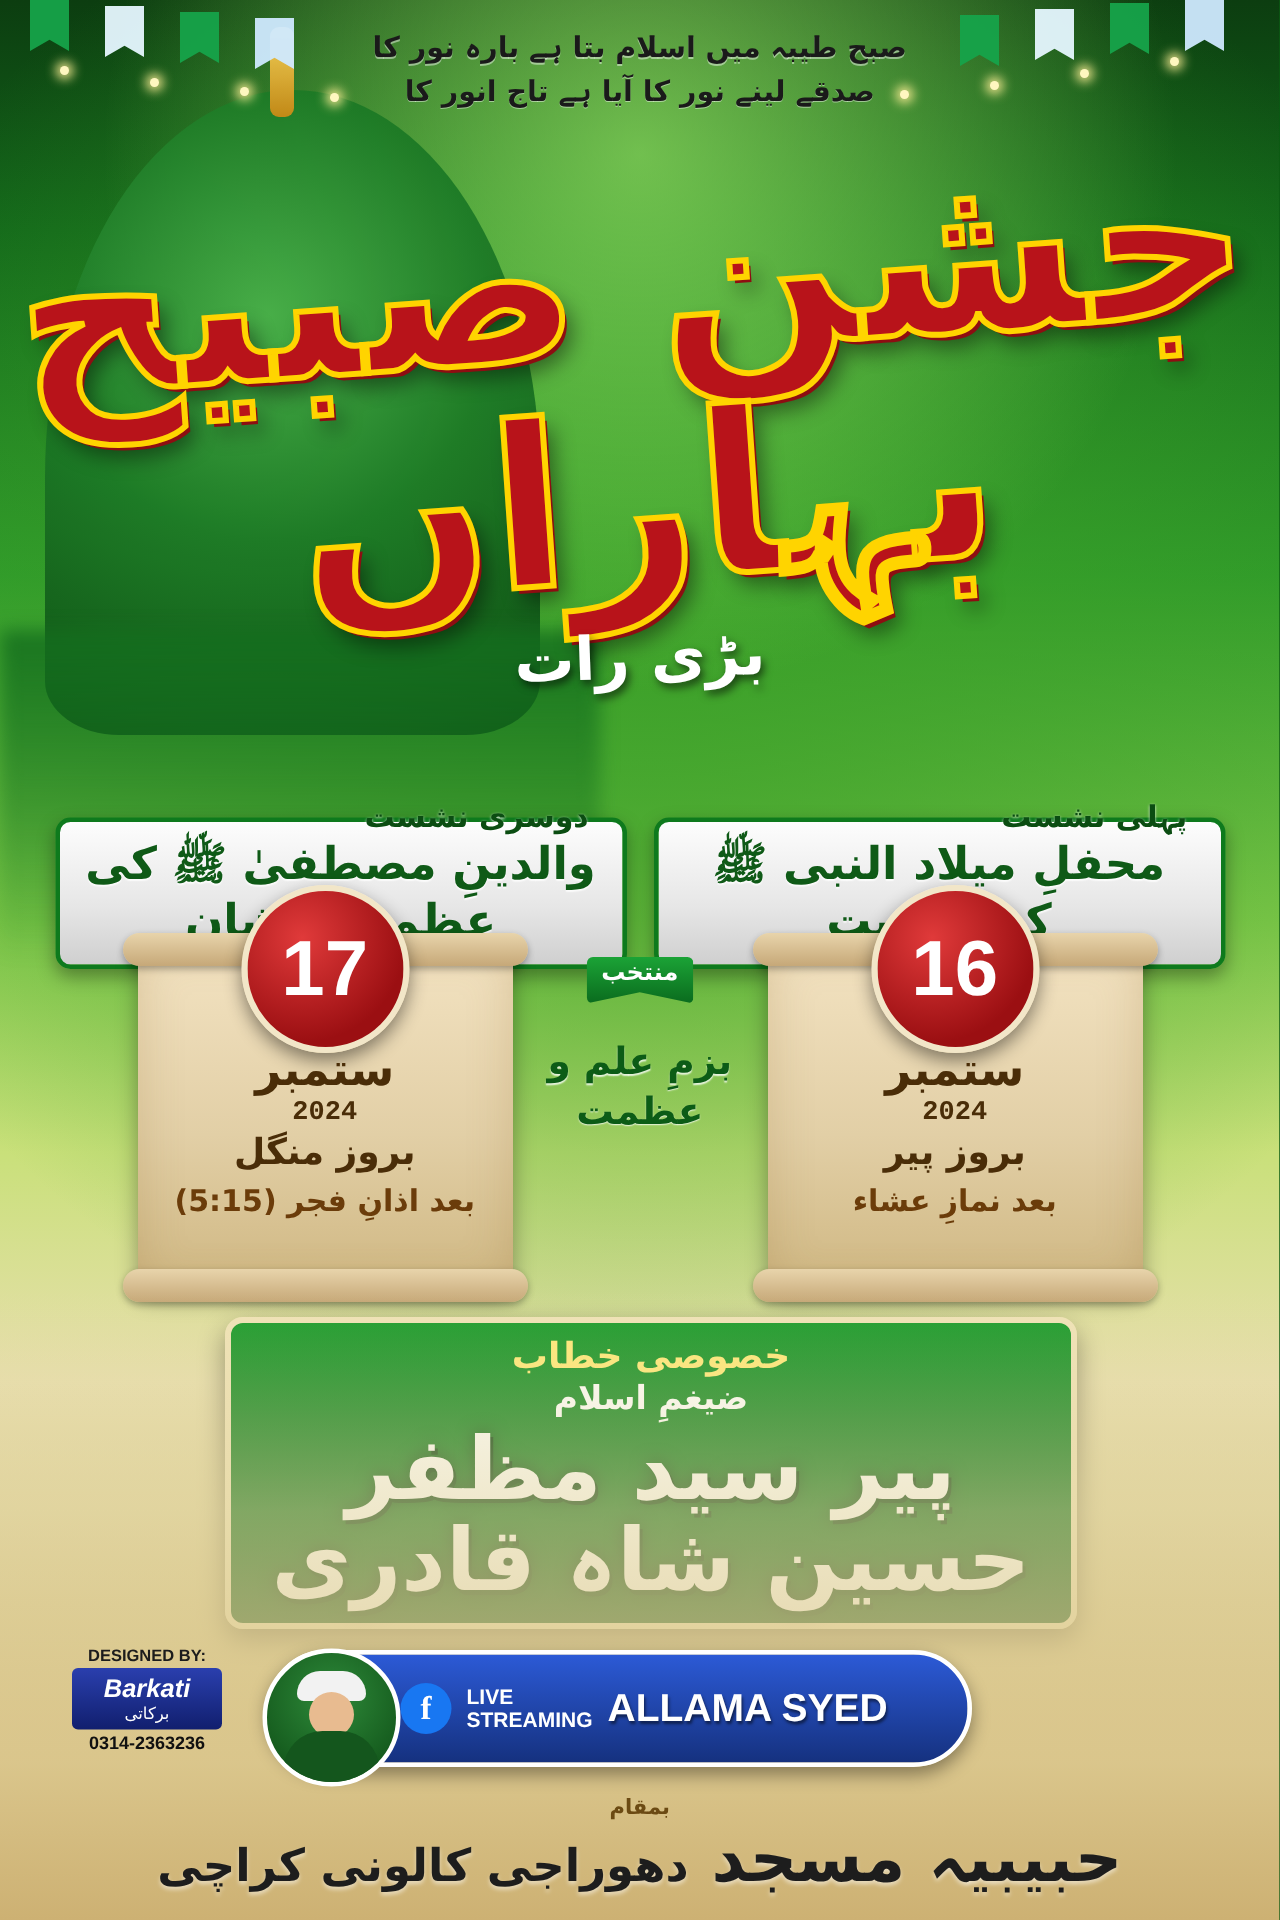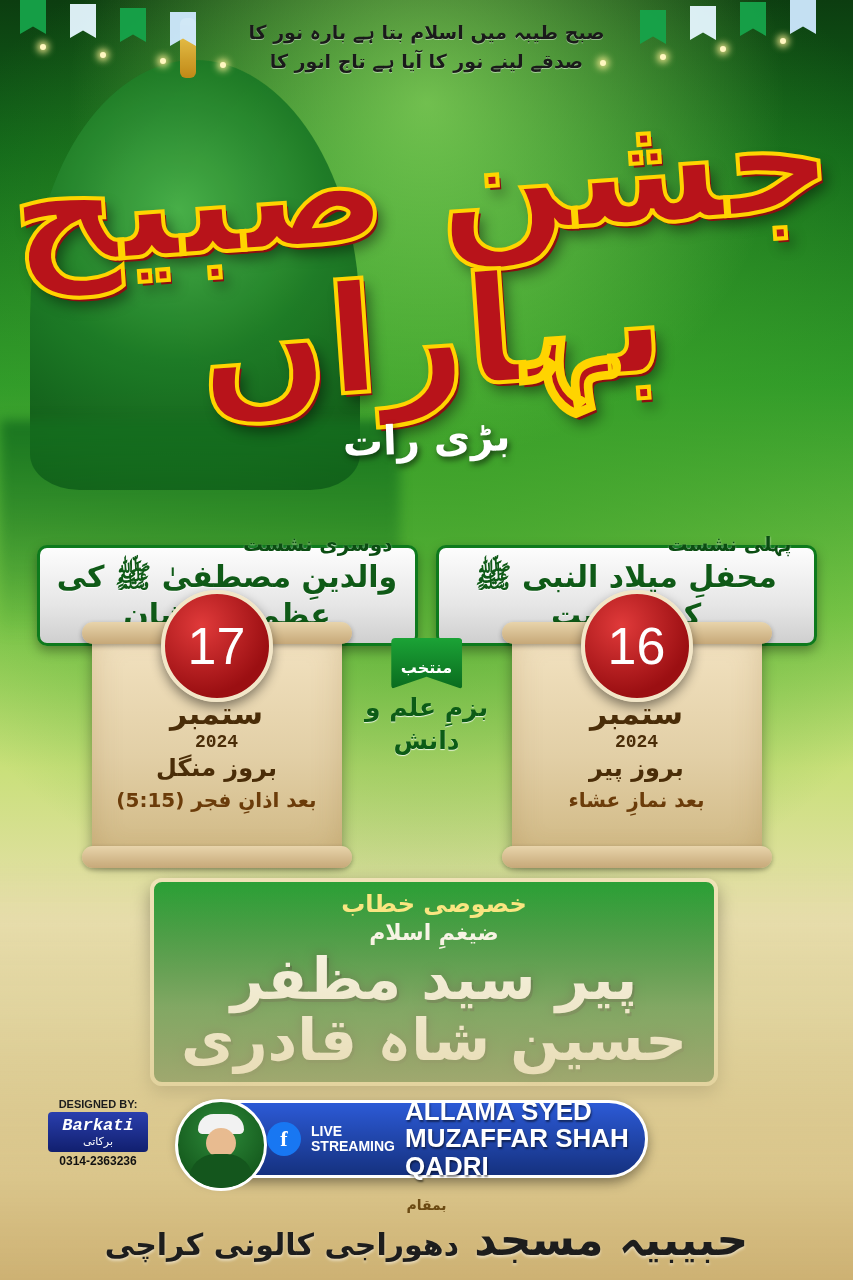--- a/index.html
+++ b/index.html
@@ -117,42 +117,42 @@
     background:linear-gradient(180deg,#e8d4ab,#c6a878);
     border-radius:11px;box-shadow:0 2px 5px rgba(0,0,0,.3);
   }
   .scroll:before{top:-8px;}
   .scroll:after{bottom:-8px;}
   .daybadge{
     position:absolute;top:-40px;left:50%;transform:translateX(-50%);
     width:104px;height:104px;border-radius:50%;
     background:radial-gradient(circle at 35% 30%,#e03a3a,#9b0f12 70%);
     border:4px solid #f2e6c8;
-    color:#fff;font-weight:normal;font-size:52px;
+    color:#fff;font-weight:bold;font-size:52px;
     display:flex;align-items:center;justify-content:center;
     box-shadow:0 5px 12px rgba(0,0,0,.45);
     font-family:"Liberation Sans",sans-serif;
   }
   .scroll-body{
     position:absolute;top:66px;left:8px;right:8px;bottom:10px;
     direction:rtl;text-align:center;color:#4a2d08;
     font-family:"DejaVu Sans",sans-serif;font-weight:bold;
   }
   .s-month{font-size:30px;line-height:1.2;}
   .s-year{font-size:18px;font-family:Liberation Mono, monospace;}
   .s-day{font-size:24px;margin-top:2px;}
   .s-time{font-size:20px;margin-top:6px;color:#6b3c0a;}
   .center-tag{
     width:150px;position:relative;text-align:center;padding-top:62px;
     direction:rtl;
   }
   .center-flag{
     position:absolute;top:8px;left:50%;transform:translateX(-50%);
     background:linear-gradient(180deg,#1ba336,#0a6b1e);
-    color:#fff;font-size:16px;font-weight:bold;padding:20px 10px;
+    color:#fff;font-size:16px;font-weight:bold;padding:0 10px;
     border-radius:4px;clip-path:polygon(0 0,100% 0,100% 100%,50% 76%,0 100%);
     padding-bottom:12px;font-family:"DejaVu Sans",sans-serif;
   }
   .center-tag-text{
     color:#0c5c16;font-family:"DejaVu Sans",sans-serif;font-weight:bold;
     font-size:25px;line-height:1.3;text-shadow:0 1px 1px rgba(255,255,255,.8);
   }
   
   .speaker{
     position:absolute;top:878px;left:150px;width:560px;height:200px;
@@ -172,21 +172,21 @@
   }
   
   .designer{
     position:absolute;left:48px;top:1098px;width:100px;text-align:center;
   }
   .designer .dlabel{font-size:11px;font-weight:bold;color:#1c1c1c;}
   .designer .dbox{
     background:linear-gradient(180deg,#2a3fae,#111f6e);
     color:#fff;border-radius:4px;padding:4px 2px;margin-top:2px;
   }
-  .designer .dname{font-size:17px;font-style:italic;font-weight:bold;font-family:Liberation Mono, monospace;}
+  .designer .dname{font-size:17px;font-style:italic;font-weight:bold;font-family:Liberation Sans, sans-serif;}
   .designer .durdu{font-size:11px;font-family:"DejaVu Sans",sans-serif;}
   .designer .dphone{font-size:12px;font-weight:bold;color:#111;margin-top:2px;}
   
   .livebar{
     position:absolute;left:178px;top:1100px;width:470px;height:78px;
     background:linear-gradient(180deg,#2c5ad6,#15317f);
     border-radius:40px;border:3px solid #ffffff;
     box-shadow:0 5px 12px rgba(0,0,0,.4);
     display:flex;align-items:center;gap:10px;padding-left:86px;box-sizing:border-box;
   }
@@ -280,21 +280,21 @@
       <div class="scroll-body">
         <div class="s-month">ستمبر</div>
         <div class="s-year">2024</div>
         <div class="s-day">بروز منگل</div>
         <div class="s-time">بعد اذانِ فجر (5:15)</div>
       </div>
     </div>
 
     <div class="center-tag">
       <div class="center-flag">منتخب</div>
-      <div class="center-tag-text">بزمِ علم و دانش</div>
+      <div class="center-tag-text">بزمِ علم و عظمت</div>
     </div>
 
     <div class="scroll">
       <div class="daybadge">16</div>
       <div class="scroll-body">
         <div class="s-month">ستمبر</div>
         <div class="s-year">2024</div>
         <div class="s-day">بروز پیر</div>
         <div class="s-time">بعد نمازِ عشاء</div>
       </div>
@@ -324,21 +324,20 @@
       <div class="face"></div>
       <div class="body"></div>
     </div>
     <div class="fb">f</div>
     <div class="livetxt">
       <div>LIVE</div>
       <div>STREAMING</div>
     </div>
     <div class="spk-en">
       <div>ALLAMA SYED</div>
-      <div>MUZAFFAR SHAH QADRI</div>
     </div>
   </div>
 
   <div class="masjid">
     <div class="masjid-badge">بمقام</div>
     <div class="masjid-name">
       <span>حبیبیہ مسجد</span>
       <span class="masjid-addr">دھوراجی کالونی کراچی</span>
     </div>
   </div>

